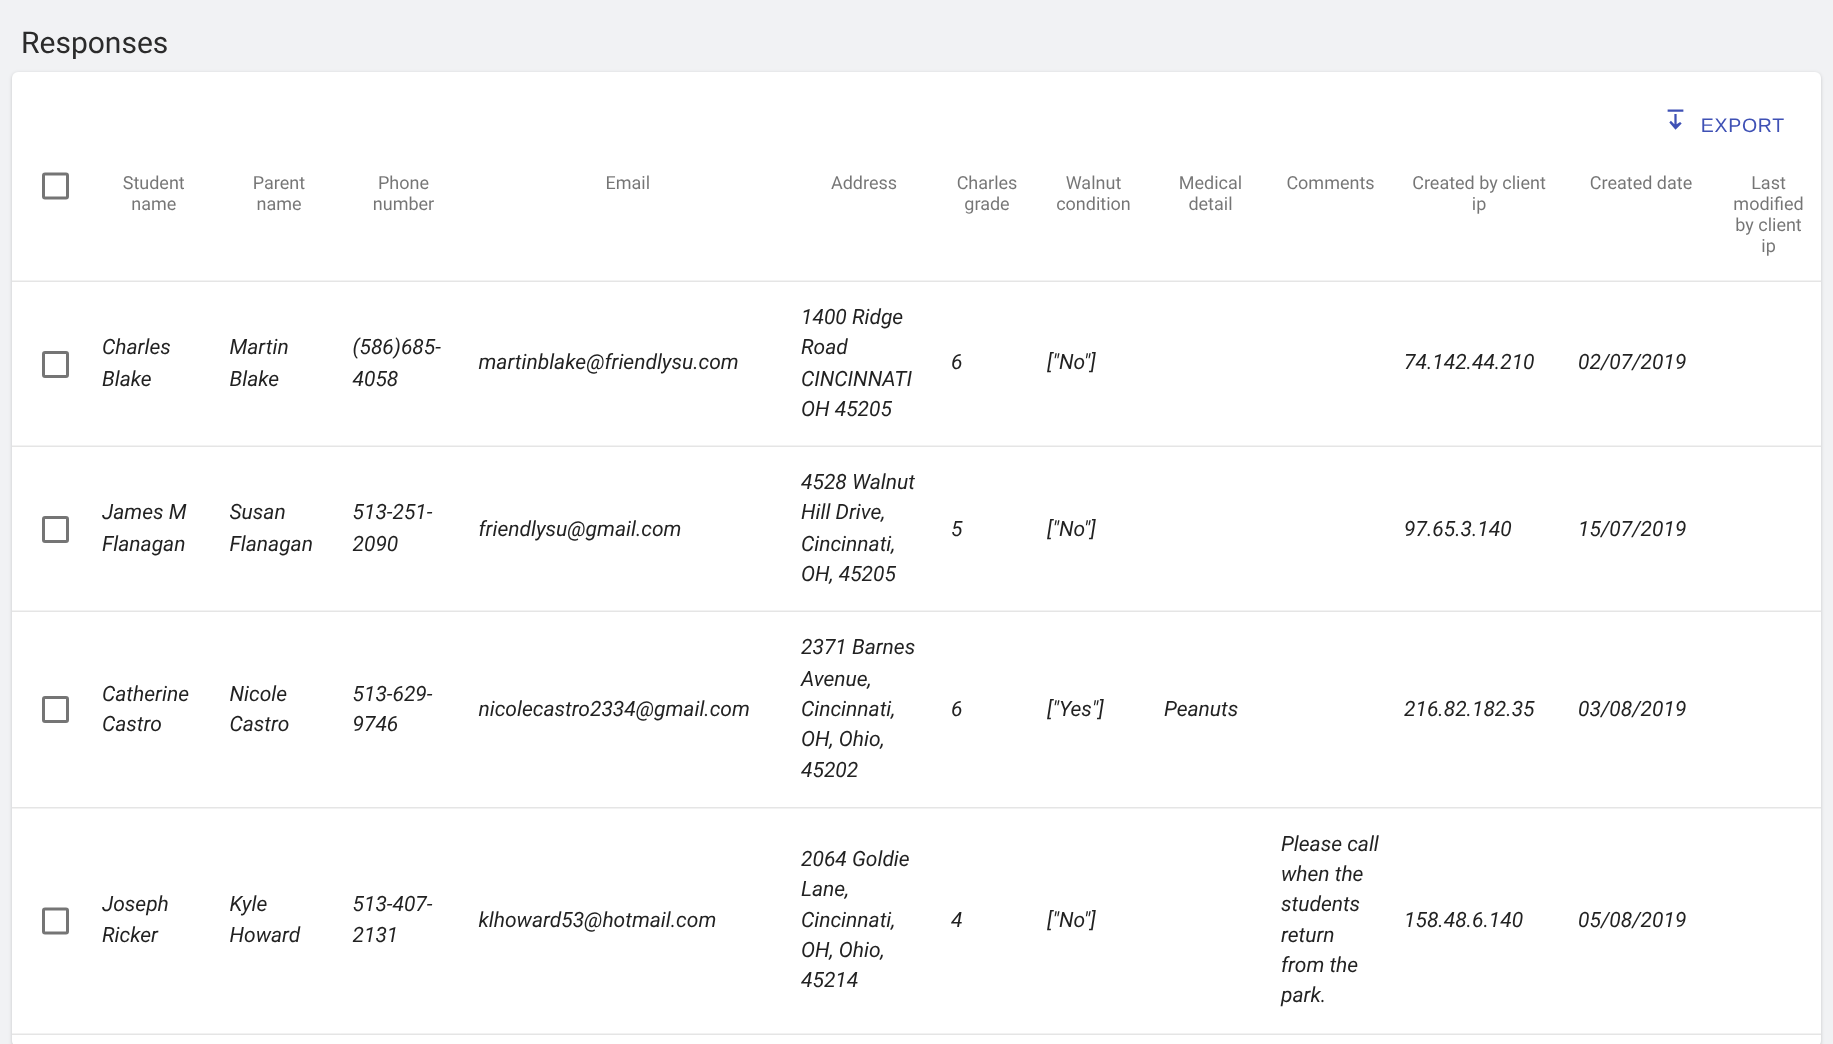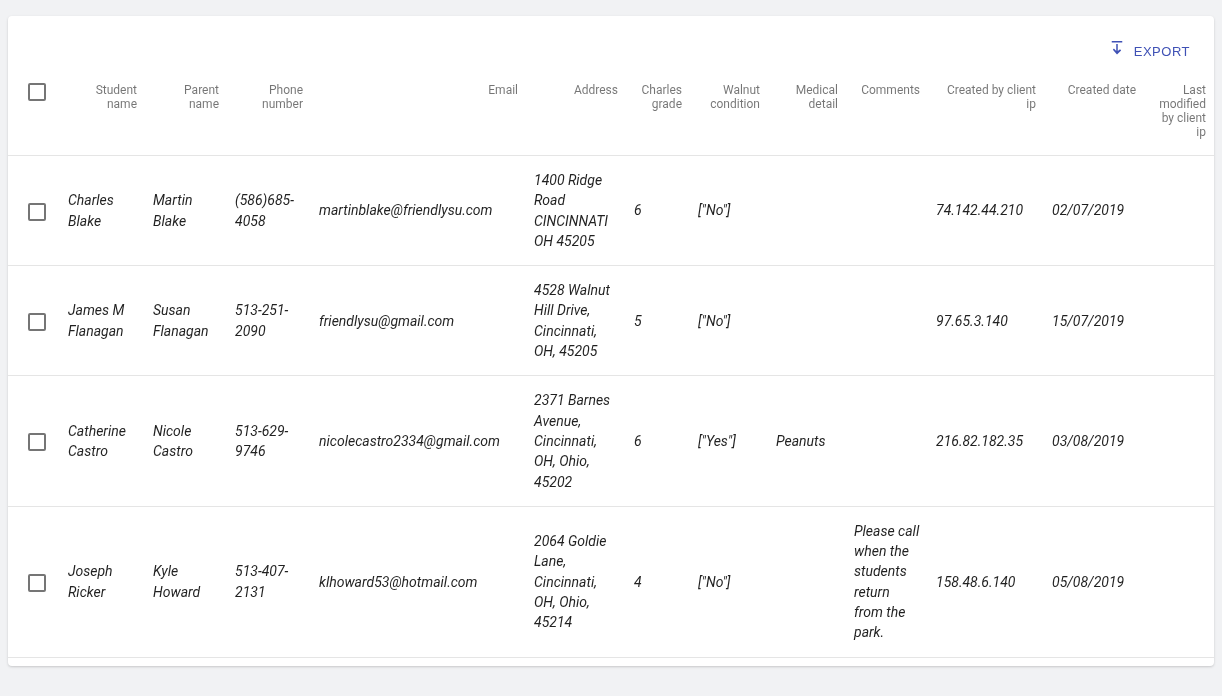--- a/index.html
+++ b/index.html
@@ -50,21 +50,21 @@
     width: 18px;
     height: 18px;
     fill: #3f51b5;
   }
   table {
     width: 100%;
     border-collapse: collapse;
     table-layout: fixed;
   }
   thead th {
-    text-align: right;
+    text-align: center;
     font-size: 12px;
     font-weight: 400;
     color: rgba(0,0,0,0.54);
     padding: 10px 8px 16px;
     vertical-align: top;
     border-bottom: 1px solid rgba(0,0,0,0.10);
     word-wrap: break-word;
   }
   tbody td {
     font-size: 14px;
@@ -88,20 +88,21 @@
     border-radius: 2px;
     display: inline-block;
     cursor: pointer;
     vertical-align: middle;
   }
 </style>
 </head>
 <body>
 
 <div class="page">
+  <h2 class="page-title">Responses</h2>
 
   <div class="card">
     <div class="toolbar">
       <button class="export-btn">
         <span>
           <svg viewBox="0 0 24 24">
               <path d="M5 20h14v-2H5v2zm7-18l-5.5 5.5 1.41 1.41L11 6.83V16h2V6.83l3.09 3.08 1.41-1.41L12 2z" transform="rotate(180 12 12)"></path>
             </svg>
         </span>
         <span>EXPORT</span>

